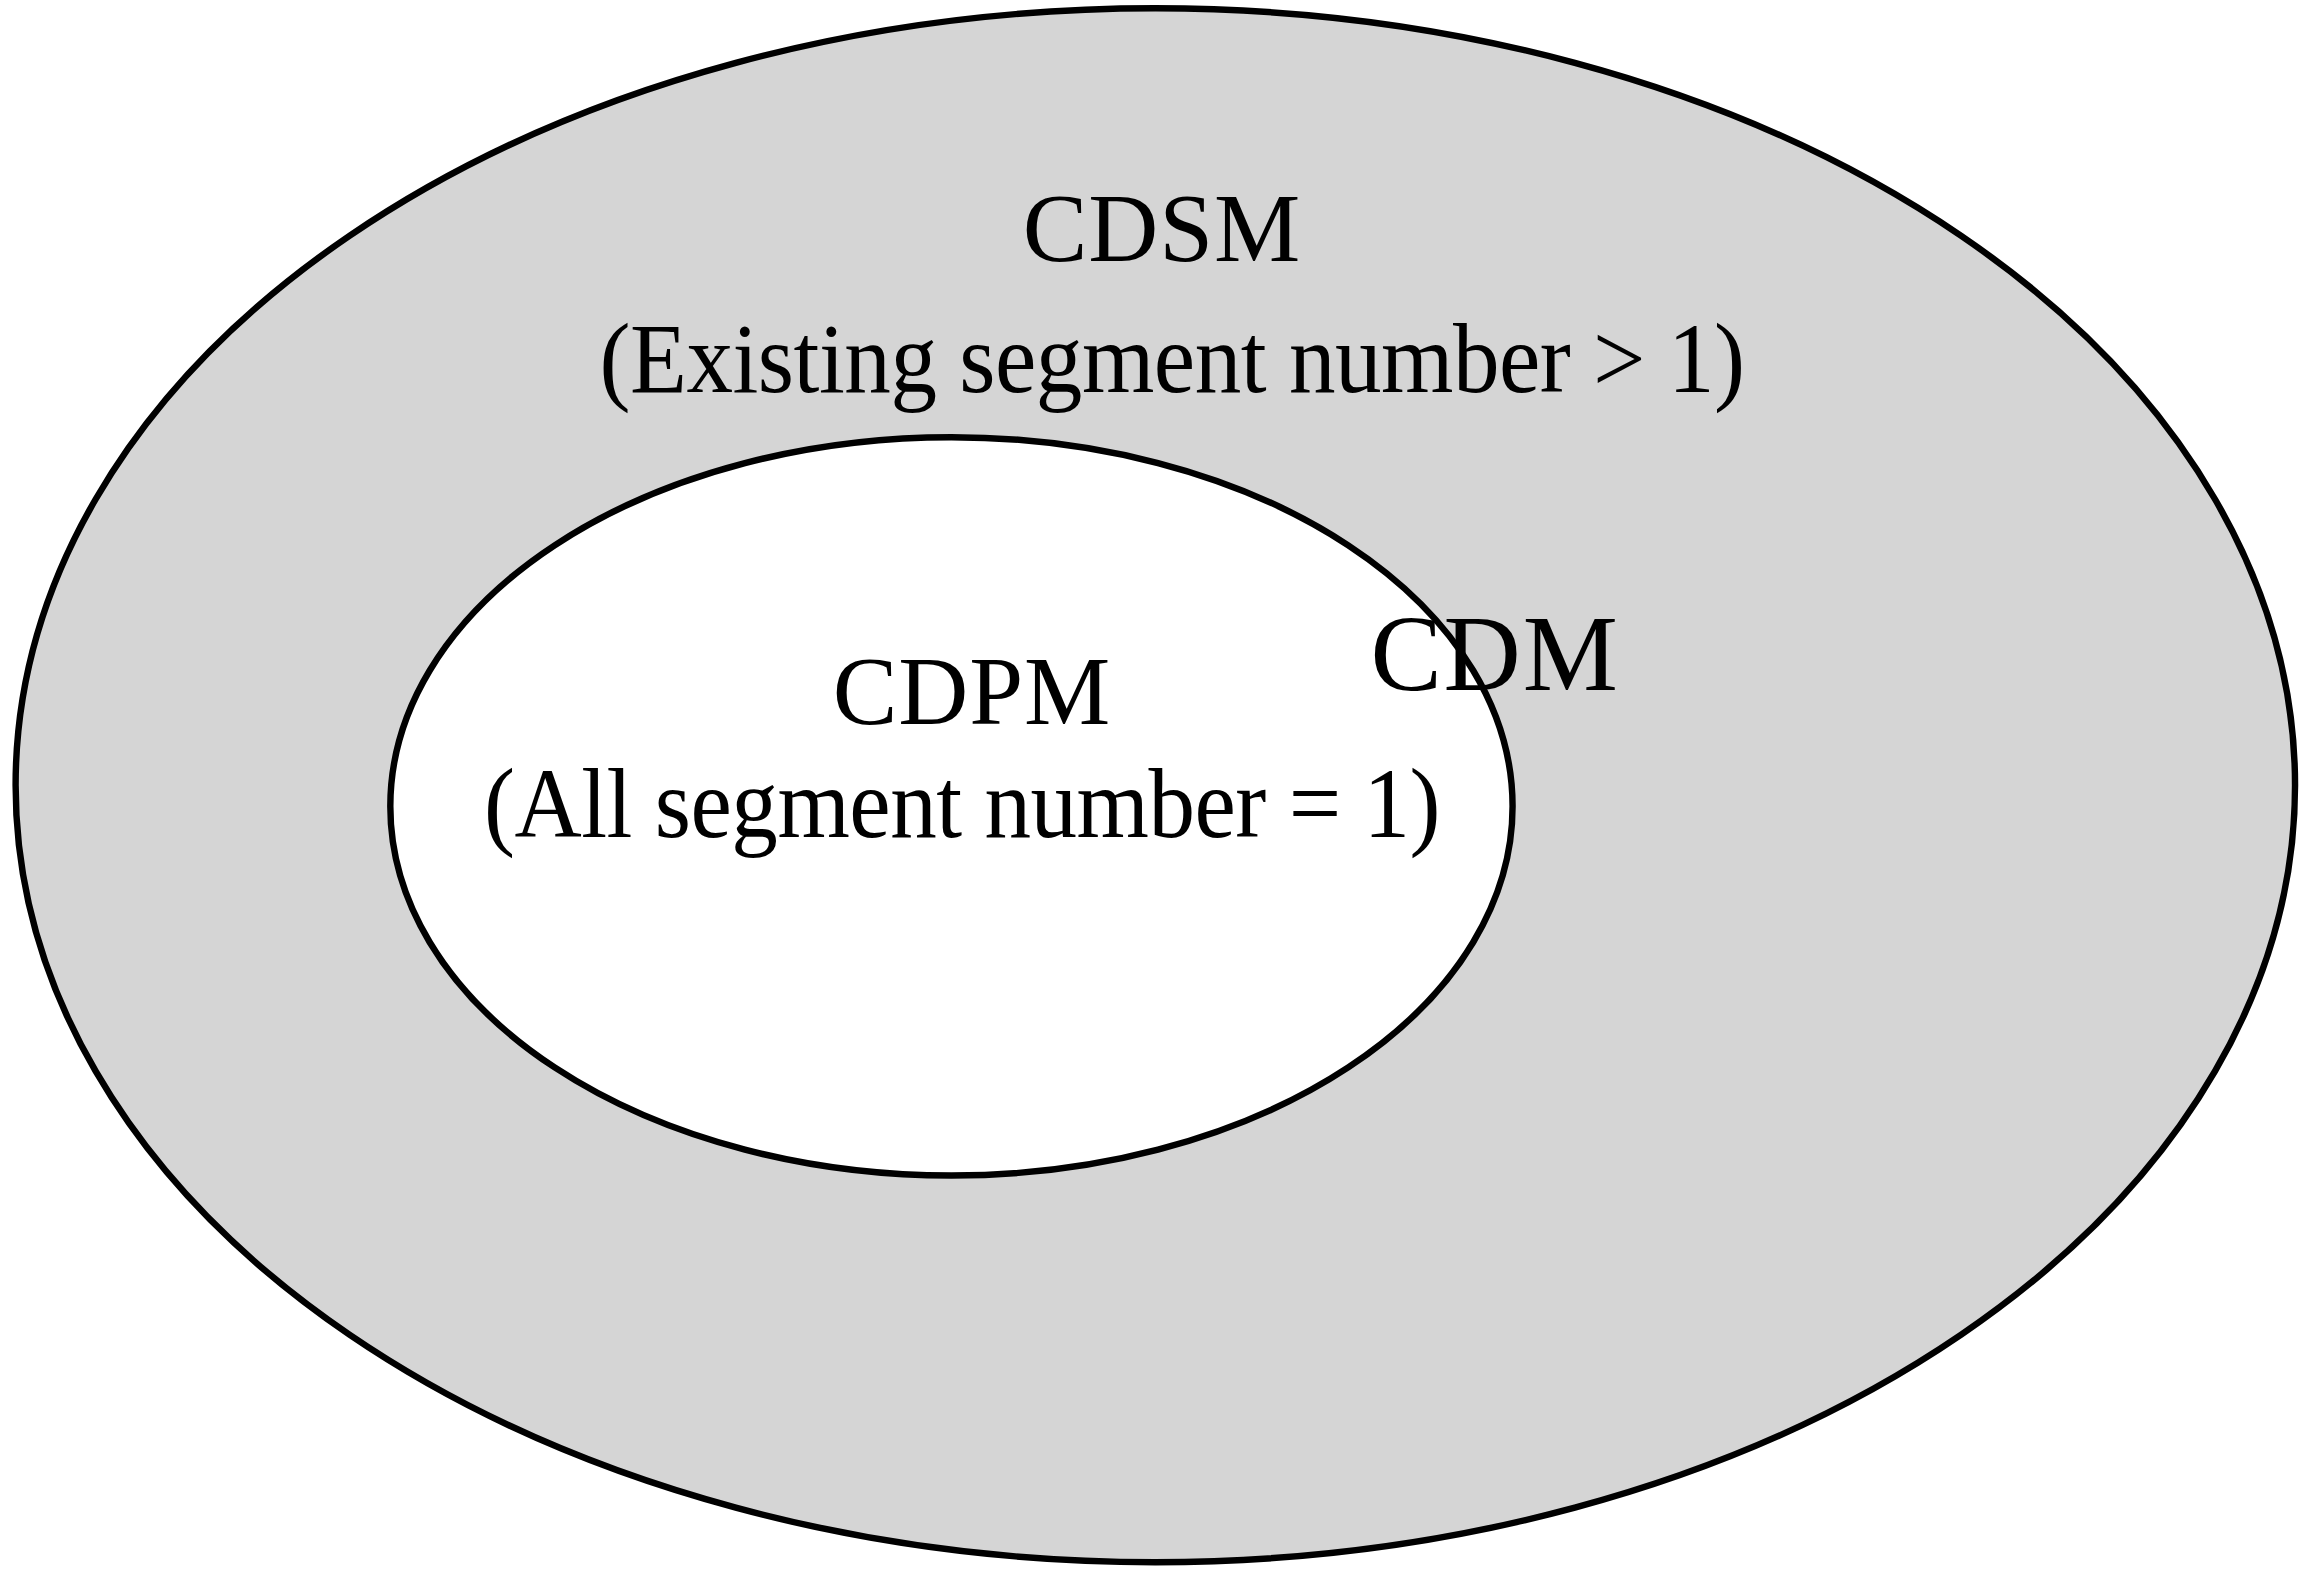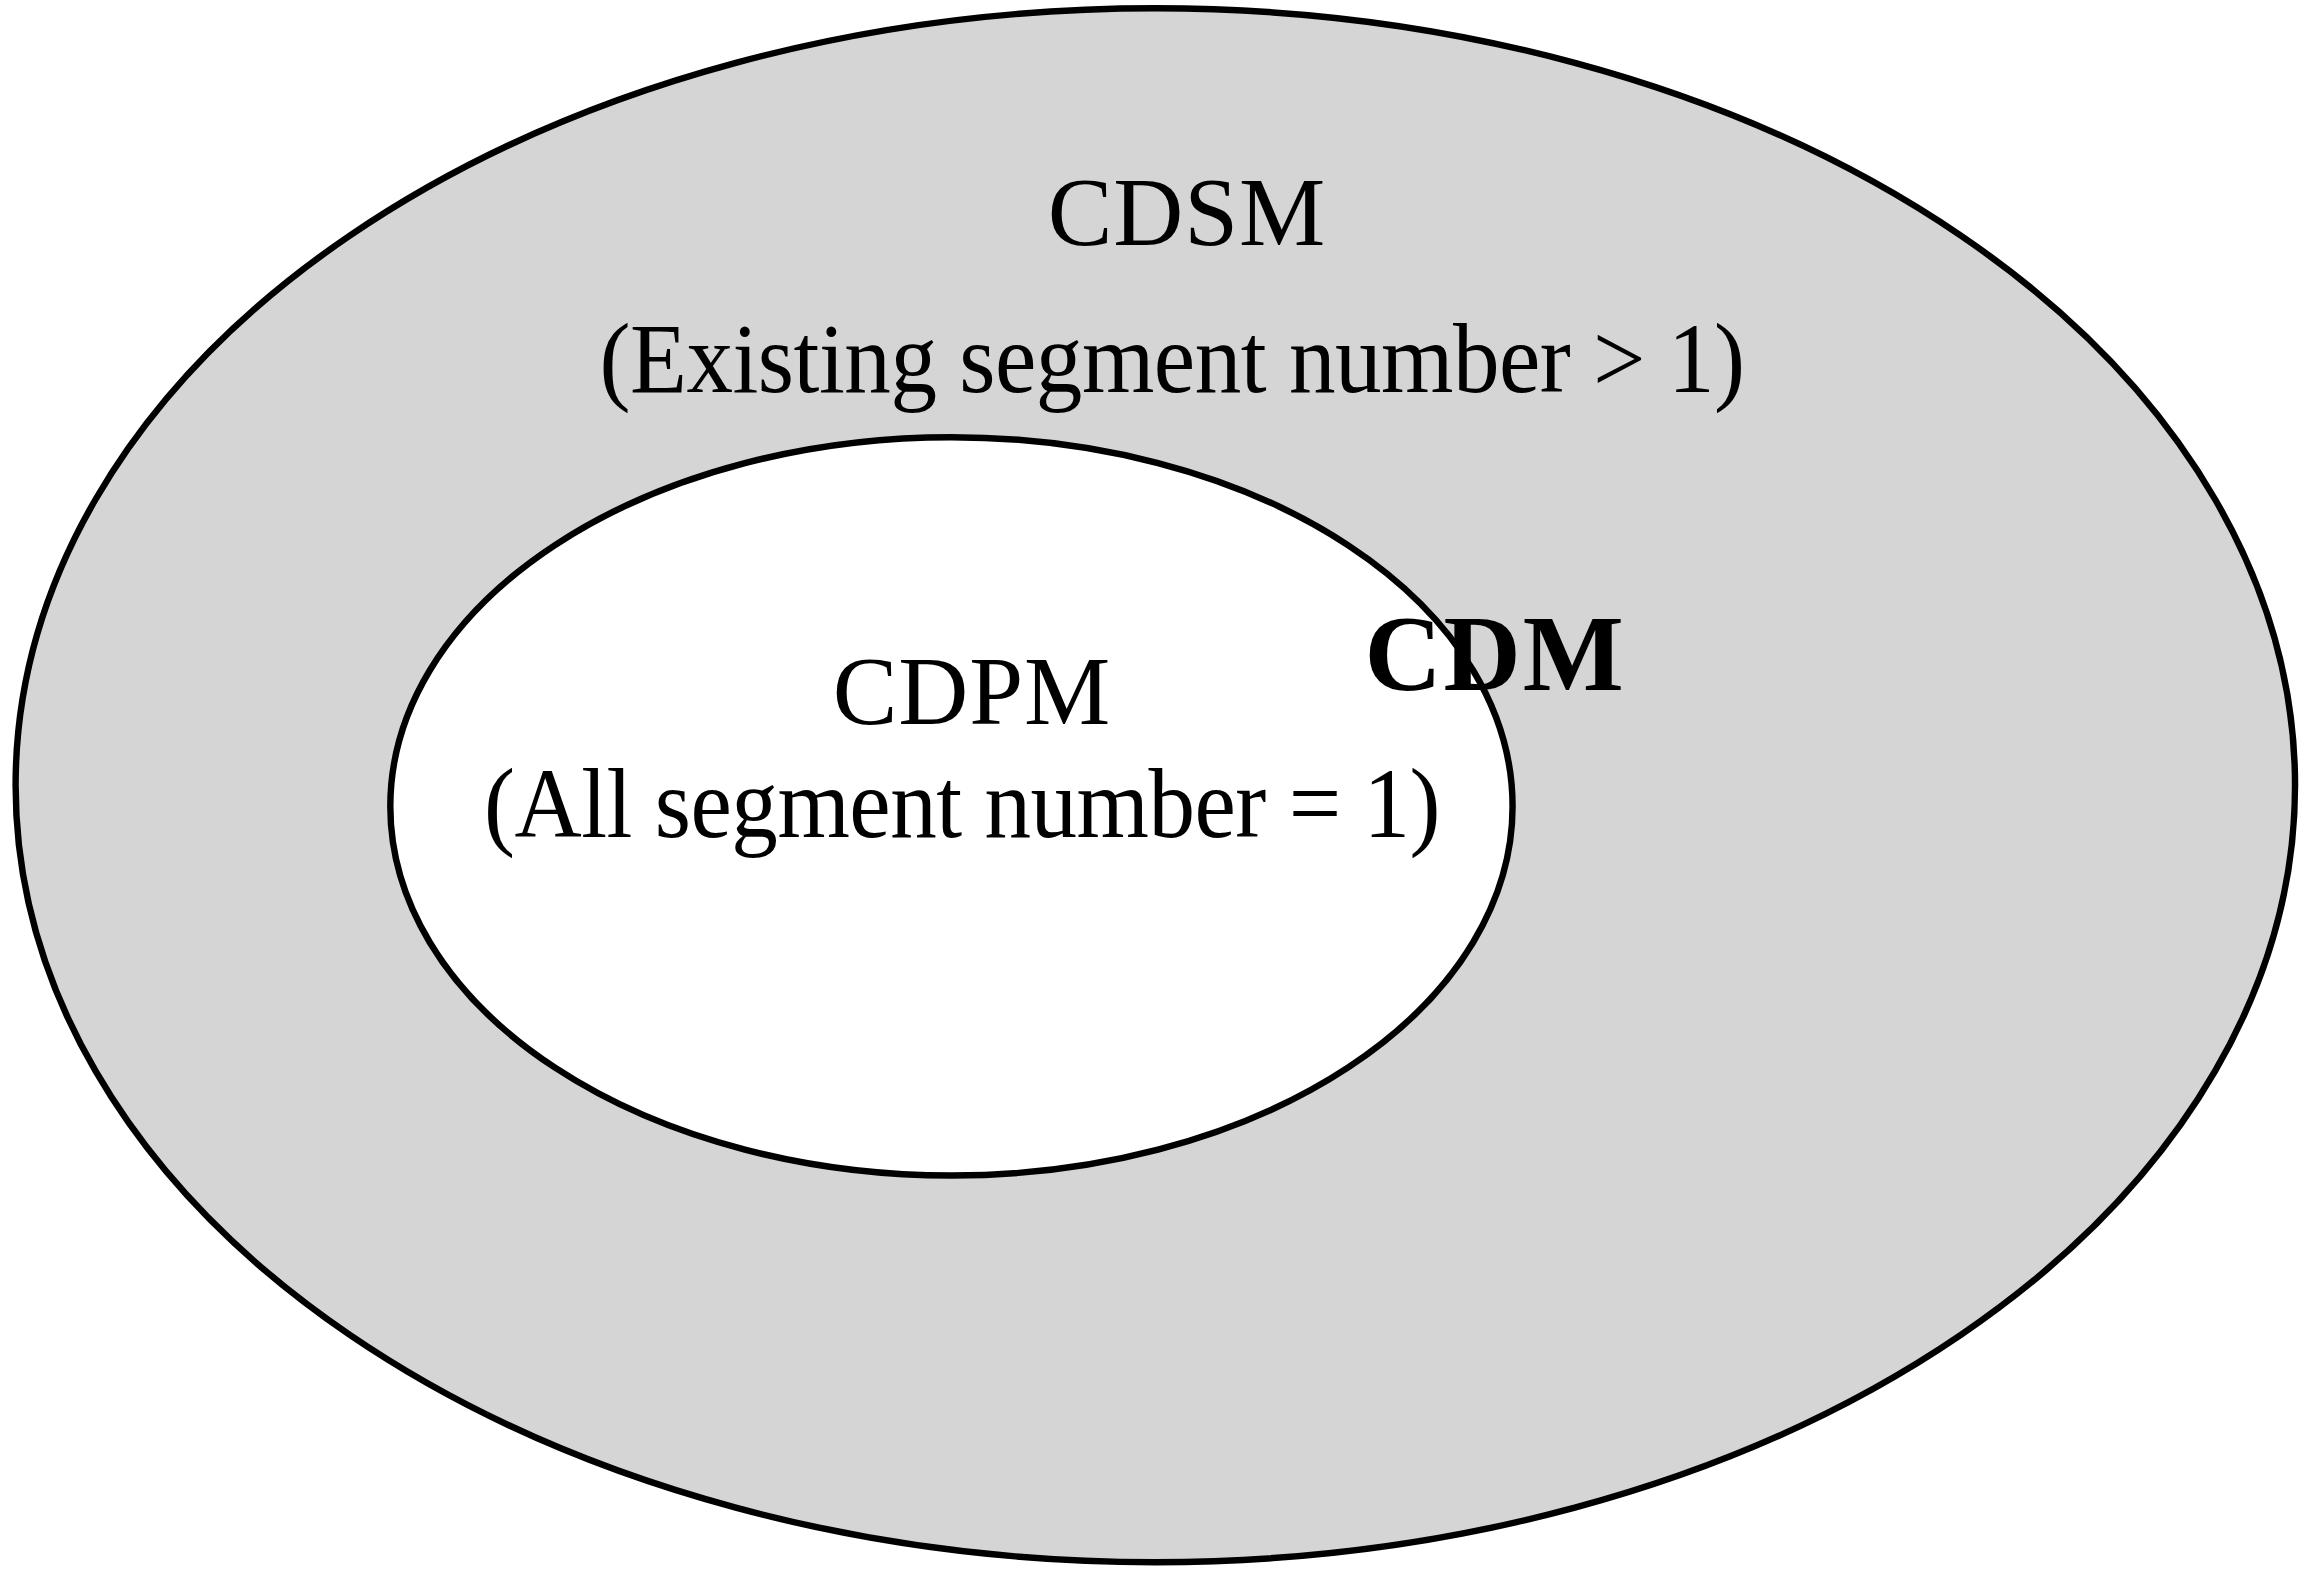--- a/index.html
+++ b/index.html
@@ -33,24 +33,23 @@
     white-space: nowrap;
     color: #000000;
     line-height: 1.0;
     transform: translate(-50%, -50%);
     text-align: center;
     font-family: "Liberation Serif", "DejaVu Serif", serif;
   }
   
   #outer-set-title {
     left: 1162px;
-    top: 212px;
+    top: 228px;
     font-size: 97px;
     letter-spacing: 0.9px;
-    margin-left: 25px;
   }
   #outer-set-condition {
     left: 1172px;
     top: 358px;
     font-size: 99px;
     letter-spacing: -0.5px;
     transform: translate(-50%, -50%) scaleX(0.94);
   }
   
   #inner-set-title {
@@ -65,21 +64,21 @@
     top: 803px;
     font-size: 99px;
     letter-spacing: -0.5px;
     transform: translate(-50%, -50%) scaleX(0.94);
   }
   
   #union-label {
     left: 1495px;
     top: 654px;
     font-size: 107px;
-    font-weight: bold;
+    font-weight: normal;
     letter-spacing: 1.8px;
   }
 </style>
 </head>
 <body>
 
 <div id="diagram-stage" style="background: rgb(255, 255, 255);">
 
   <svg id="venn-svg" viewBox="0 0 2524 1716" xmlns="http://www.w3.org/2000/svg">
     <ellipse id="outer-ellipse" cx="1258" cy="855" rx="1241" ry="846" fill="#d5d5d5" stroke="#000000" stroke-width="7"></ellipse>

